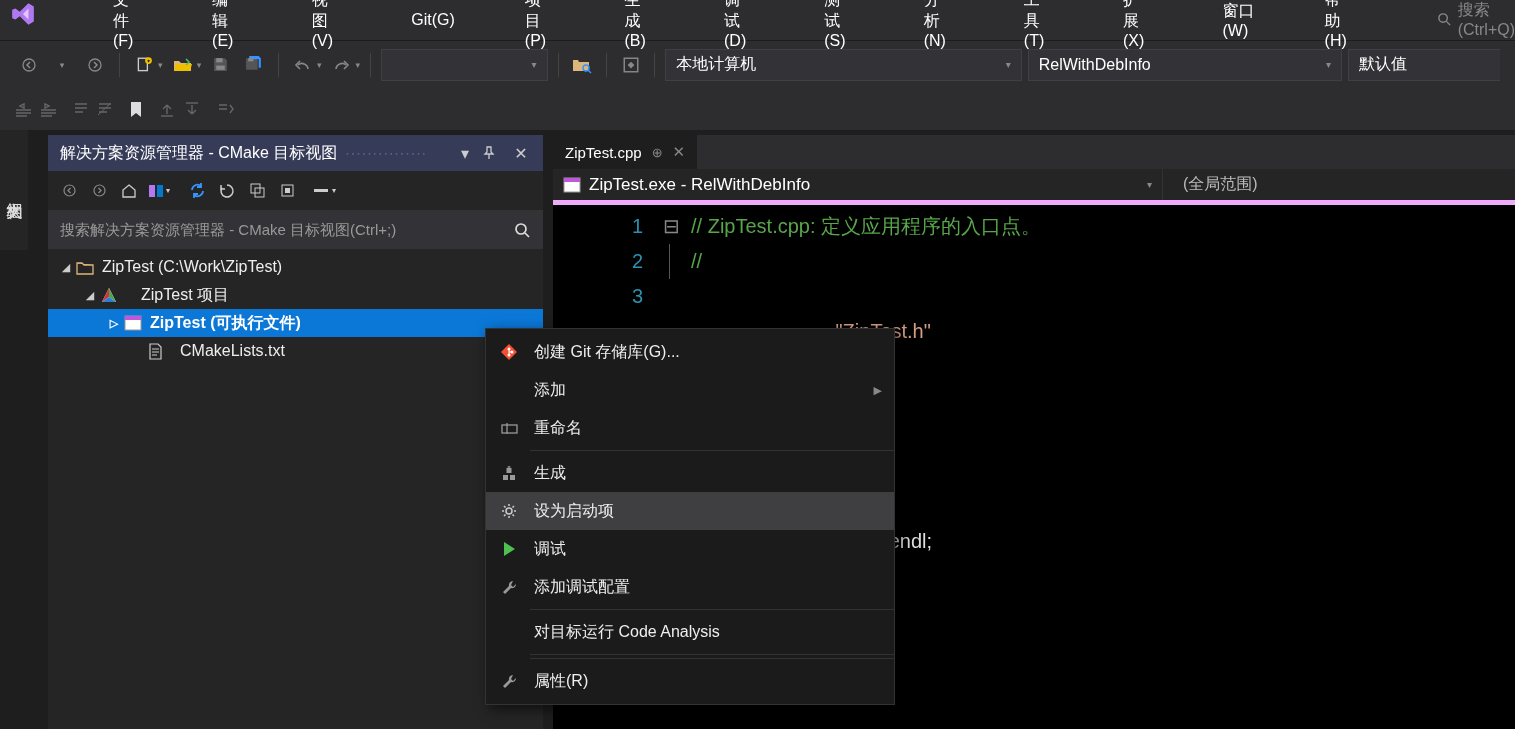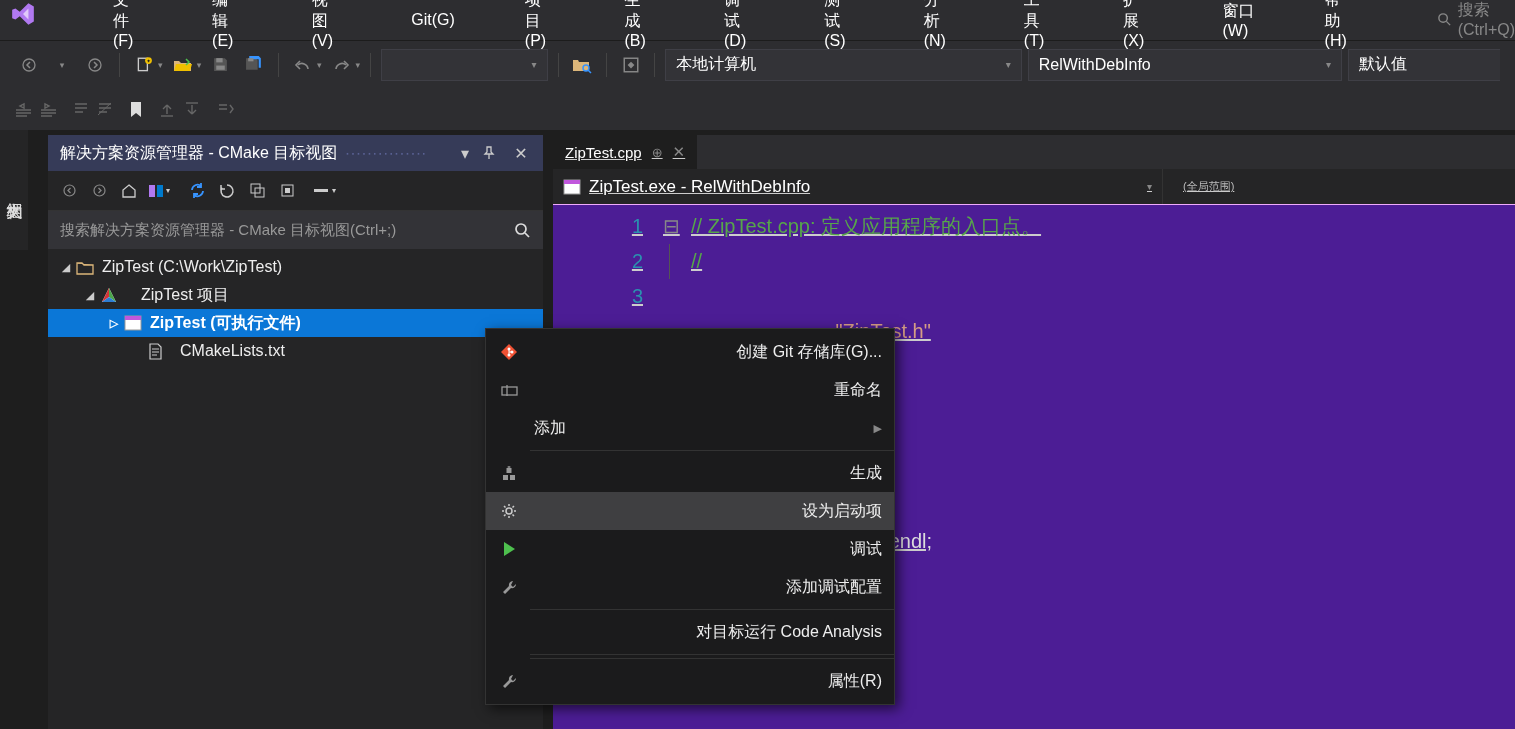--- a/index.html
+++ b/index.html
@@ -43,40 +43,40 @@
 .tree-row .tw { width:16px; text-align:center; color:#ccc; font-size:11px; }
 .tree-row .ic { width:22px; display:flex; align-items:center; justify-content:center; }
 .tree-row.sel { background:#0b77d7; color:#fff; font-weight:bold; }
 .tree-row.sel .tw { color:#fff; }
 .pad0 { padding-left: 10px; }
 .pad1 { padding-left: 34px; }
 .pad2 { padding-left: 58px; }
 .pad3 { padding-left: 96px; }
 
 
-.editor { flex:1; display:flex; flex-direction:column; background:#4c1d95; margin-left:10px;text-decoration:underline; }
+.editor { flex:1; display:flex; flex-direction:column; background:#000000; margin-left:10px; }
 .tab-row { height:34px; background:#2d2d30; display:flex; align-items:flex-end; }
 .file-tab { height:34px; background:#1e1e1e; display:flex; align-items:center; padding:0 12px; gap:10px; color:#fff; font-size:15px; }
 .file-tab .pin { color:#888; font-size:13px; }
 .file-tab .close { color:#888; }
-.nav-row { height:36px; background:#252526; display:flex; align-items:center; border-bottom:1px solid #f0abfc; }
+.nav-row { height:36px; background:#252526; display:flex; align-items:center; border-bottom:5px solid #f0abfc; }
 .nav-row .nav-dd { flex:0 0 610px; display:flex; align-items:center; padding:0 10px; gap:8px; border-right:1px solid #333; height:100%; color:#fff; font-size:17px; }
 .nav-row .nav-dd .caret { margin-left:auto; color:#888; font-size:10px; }
-.nav-row .scope { padding:0 20px; color:#bbb; font-size:11px; }
+.nav-row .scope { padding:0 20px; color:#bbb; font-size:16px; }
 .code { flex:1; display:flex; font-family: Consolas, monospace; font-size:20px; line-height:35px; padding-top:4px; }
 .gutter-ln { width:110px; text-align:right; padding-right:20px; color:#2b91af; }
 .gutter-fold { width:28px; color:#888; }
 .code-text pre { font-family: Consolas, monospace; white-space: pre; }
 .cm { color:#57a64a; }
 .str { color:#d69d85; }
 .pl { color:#ddd; }
 
 
 .context-menu { position:absolute; left:485px; top:328px; width:410px; background:#1b1b1c; border:1px solid #333; box-shadow: 4px 4px 12px rgba(0,0,0,0.6); z-index:100; padding:4px 0; }
-.cm-row { height:38px; display:flex; align-items:center; padding:0 12px; gap:14px; color:#eee; font-size:16px;justify-content:space-between; }
+.cm-row { height:38px; display:flex; align-items:center; padding:0 12px; gap:14px; color:#eee; font-size:16px; }
 .cm-row .ci { width:22px; display:flex; align-items:center; justify-content:center; color:#999; }
 .cm-row .arr { margin-left:auto; color:#888; font-size:11px; }
 .cm-row.hov { background:#3f3f41; }
 .cm-sep { height:1px; background:#333; margin:3px 0 3px 44px; }
 
 svg { display:block; }
 </style>
 </head>
 <body>
 
@@ -447,32 +447,32 @@
           <path d="M9 1l8 8-8 8-8-8z" fill="#f05133"></path>
           <circle cx="9" cy="6" r="1.5" fill="#fff"></circle>
           <circle cx="9" cy="12" r="1.5" fill="#fff"></circle>
           <circle cx="12" cy="9" r="1.5" fill="#fff"></circle>
           <path d="M9 6v6M9 9h3" stroke="#fff"></path>
         </svg>
       </span>
     <span>创建 Git 存储库(G)...</span>
   </div>
   <div class="cm-row">
+    <span class="ci"></span>
+      <span>添加</span>
+      <span class="arr">▶</span>
+  </div>
+  <div class="cm-row">
     <span class="ci">
         <svg width="17" height="13">
           <rect x="1" y="3" width="15" height="8" fill="none" stroke="#999" stroke-width="1.3"></rect>
           <line x1="6" y1="1" x2="6" y2="12" stroke="#999" stroke-width="1.3"></line>
         </svg>
       </span>
     <span>重命名</span>
-  </div>
-  <div class="cm-row">
-    <span class="ci"></span>
-      <span>添加</span>
-      <span class="arr">▶</span>
   </div>
   <div class="cm-sep"></div>
   <div class="cm-row">
     <span class="ci">
         <svg width="17" height="17">
           <rect x="2" y="10" width="5" height="5" fill="#999"></rect>
           <rect x="9" y="10" width="5" height="5" fill="#999"></rect>
           <rect x="5.5" y="3" width="5" height="5" fill="#999"></rect>
           <path d="M8 1v2l-2-1zM8 1v2l2-1z" fill="#999"></path>
         </svg>

